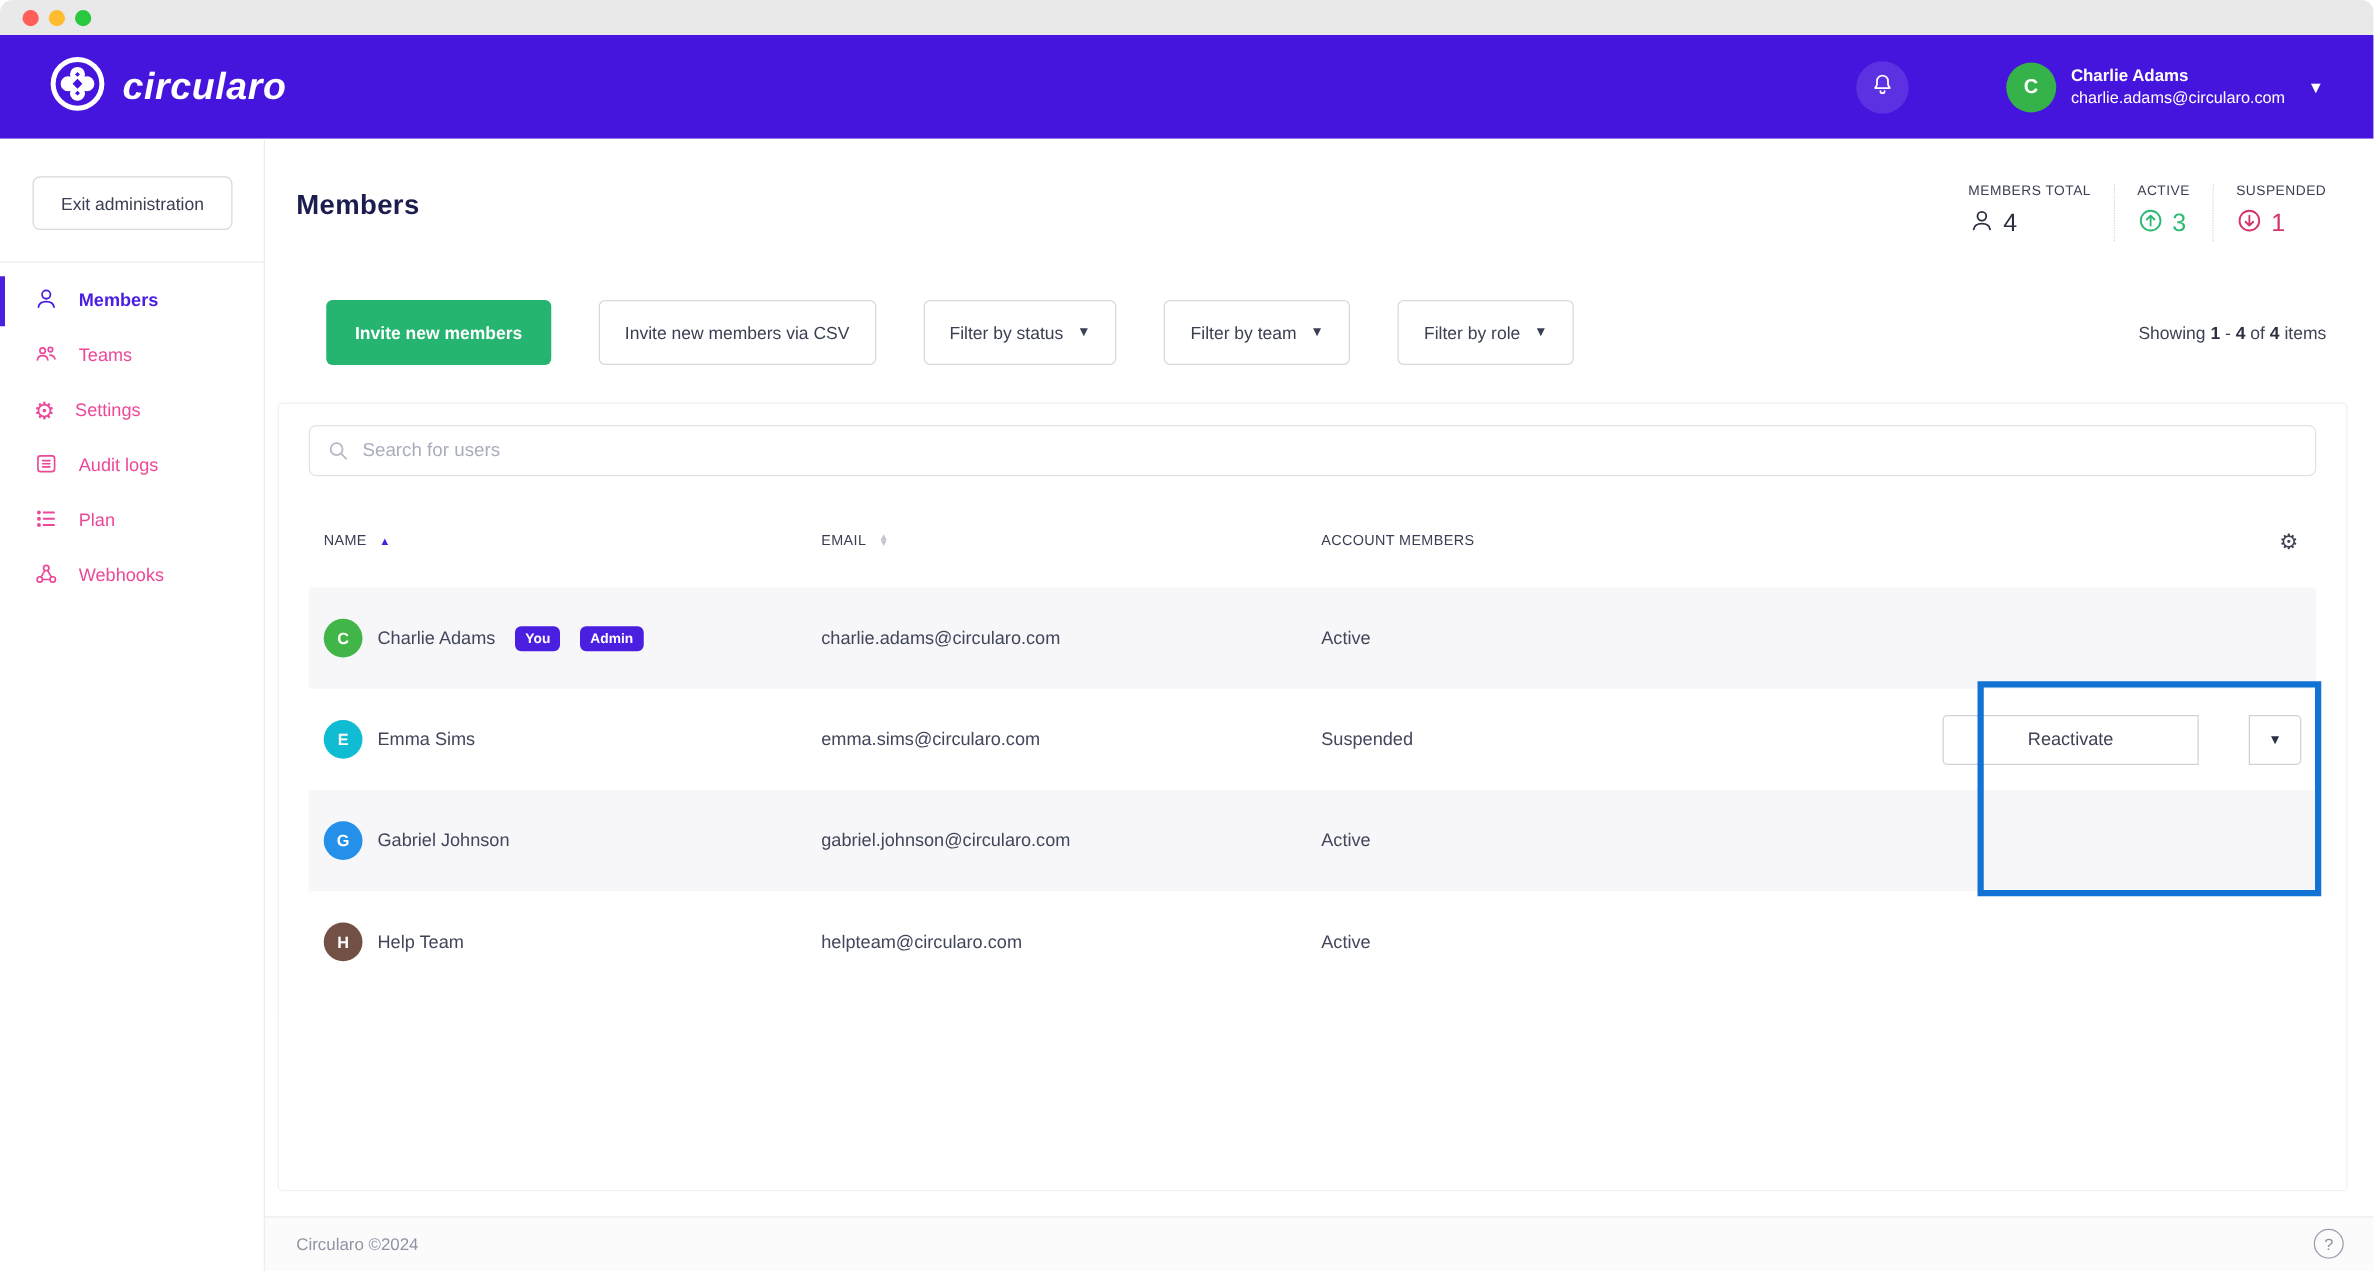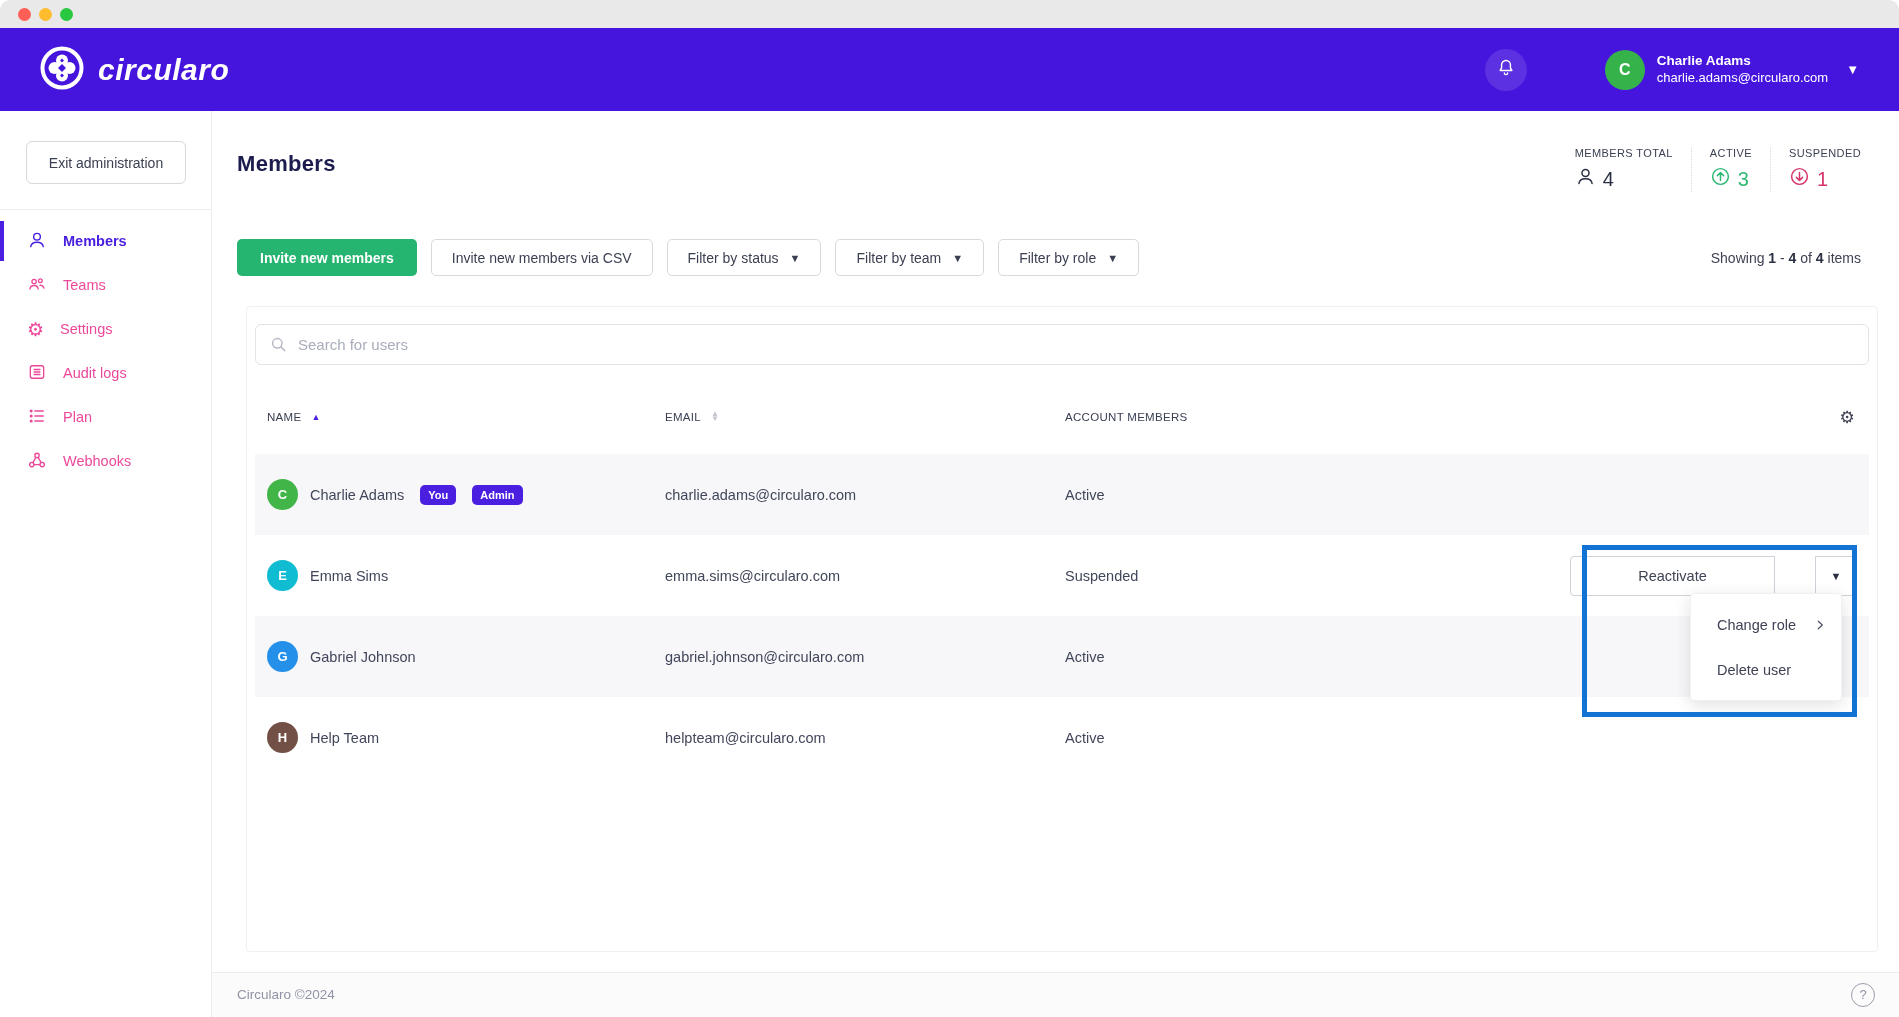--- a/index.html
+++ b/index.html
@@ -47,30 +47,30 @@
   .stat{padding:0 18px;}
   .stat + .stat{border-left:1px dotted #d8d8de;}
   .stat:last-child{padding-right:0;}
   .stat-label{font-size:11px;color:#3c4053;letter-spacing:.4px;}
   .stat-value{margin-top:7px;display:flex;align-items:center;gap:7px;font-size:20px;color:#2b2f42;}
   .stat-value.green{color:#2eb873;}
   .stat-value.pink{color:#d6336c;}
 
   
   .toolbar{display:flex;align-items:center;gap:14px;padding:0 38px 0 25px;margin-top:47px;}
-  .btn{height:37px;border-radius:5px;font-size:14px;font-family:inherit;cursor:pointer;display:flex;align-items:center;}
+  .btn{height:52px;border-radius:5px;font-size:14px;font-family:inherit;cursor:pointer;display:flex;align-items:center;margin-left:24px;}
   .btn-green{background:#25b570;border:none;color:#fff;font-weight:bold;padding:0 23px;}
   .btn-outline{background:#fff;border:1px solid #d8d8dd;color:#3a3f52;padding:0 20px;}
   .btn-outline .caret{margin-left:11px;font-size:11px;color:#3a3f52;}
   .showing{margin-left:auto;font-size:14px;color:#3f4254;}
   .showing b{color:#2b2f42;}
 
   
-  .card{margin:30px 21px 0 34px;height:658px;box-sizing:border-box;border:1px solid #f0f0f4;border-radius:4px;
-        background:#fff;padding:17px 8px 0;}
+  .card{margin:30px 21px 0 10px;height:658px;box-sizing:border-box;border:1px solid #f0f0f4;border-radius:4px;
+        background:#fff;padding:17px 24px 0;}
   .search-wrap{position:relative;}
   .search-input{width:100%;height:41px;box-sizing:border-box;border:1px solid #e2e3e8;border-radius:6px;
                 padding:0 14px 0 42px;font-size:15px;font-family:inherit;color:#3f4254;outline:none;}
   .search-input::placeholder{color:#a9adbb;}
   .search-icon{position:absolute;left:14px;top:11px;}
 
   .thead{display:flex;align-items:center;margin-top:41px;height:22px;font-size:11.5px;color:#3a3e52;letter-spacing:.3px;}
   .col-name{width:398px;box-sizing:border-box;padding-left:12px;display:flex;align-items:center;}
   .col-email{width:400px;box-sizing:border-box;padding-left:12px;display:flex;align-items:center;}
   .col-status{width:460px;box-sizing:border-box;padding-left:12px;}
@@ -378,29 +378,16 @@
       <div class="footer">
         <span>Circularo ©2024</span>
         <span class="help-circle">
           <span>?</span>
         </span>
       </div>
 
     </div>
   </div>
 
-  <div class="menu">
-    <div class="menu-item">
-      <span>Change role</span>
-      <span class="chev">
-        <svg width="14" height="14" viewBox="0 0 24 24" fill="none" stroke="#4a4f62" stroke-width="2" stroke-linecap="round" stroke-linejoin="round">
-          <path d="M9 5.5 16 12l-7 6.5"></path>
-        </svg>
-      </span>
-    </div>
-    <div class="menu-item">
-      <span>Delete user</span>
-    </div>
-  </div>
 
   <div class="highlight"></div>
 
 </div>
 
 </body></html>

